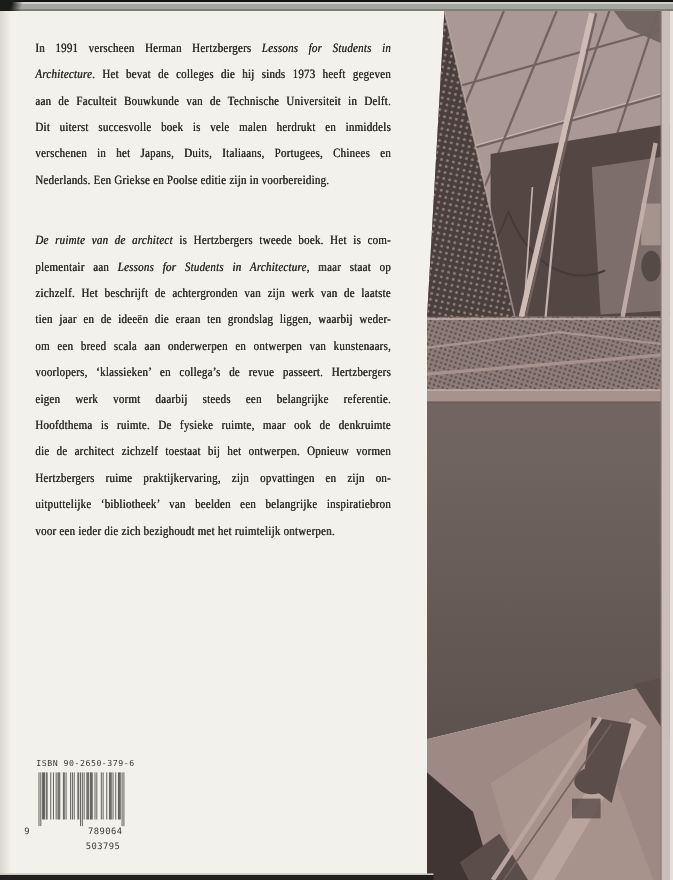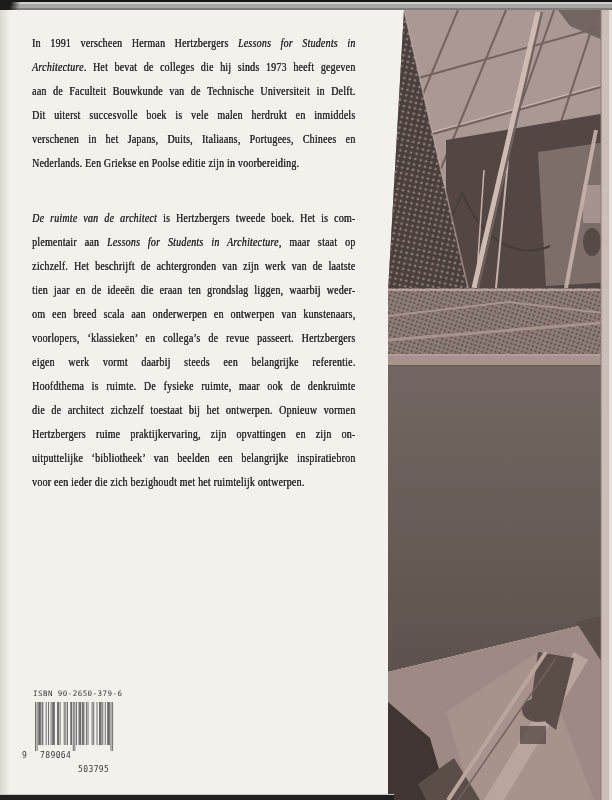--- a/index.html
+++ b/index.html
@@ -137,21 +137,21 @@
     <rect x="68.33" y="0" width="0.90" height="43" fill="#4c4c4a" opacity="0.88"></rect>
     <rect x="70.79" y="0" width="0.90" height="43" fill="#4c4c4a" opacity="0.88"></rect>
     <rect x="73.25" y="0" width="0.90" height="43" fill="#4c4c4a" opacity="0.88"></rect>
     <rect x="74.07" y="0" width="0.90" height="43" fill="#4c4c4a" opacity="0.88"></rect>
     <rect x="74.89" y="0" width="0.90" height="43" fill="#4c4c4a" opacity="0.88"></rect>
     <rect x="76.54" y="0" width="0.90" height="49" fill="#4c4c4a" opacity="0.88"></rect>
     <rect x="78.18" y="0" width="0.90" height="49" fill="#4c4c4a" opacity="0.88"></rect>
   </svg>
 <div id="bc-digits">
     <span class="bc-digits bd0" style="position: absolute;">9</span>
-    <span class="bc-digits bd1" style="position: absolute;">789064</span>
+    <span class="bc-digits bd1" style="position: absolute; margin-left: 40px;">789064</span>
     <span class="bc-digits bd2" style="position: absolute; margin-top: 14px;">503795</span>
   </div>
 
 <div class="photo">
 <svg width="224" height="790" viewBox="0 0 224 790">
   <defs>
     <pattern id="perf" width="5.5" height="5.5" patternUnits="userSpaceOnUse" patternTransform="rotate(12)">
       <circle cx="2.7" cy="2.7" r="1.3" style="fill:var(--c-perf-dot)"></circle>
     </pattern>
     <pattern id="mesh" width="4.2" height="4.2" patternUnits="userSpaceOnUse" patternTransform="rotate(18)">

